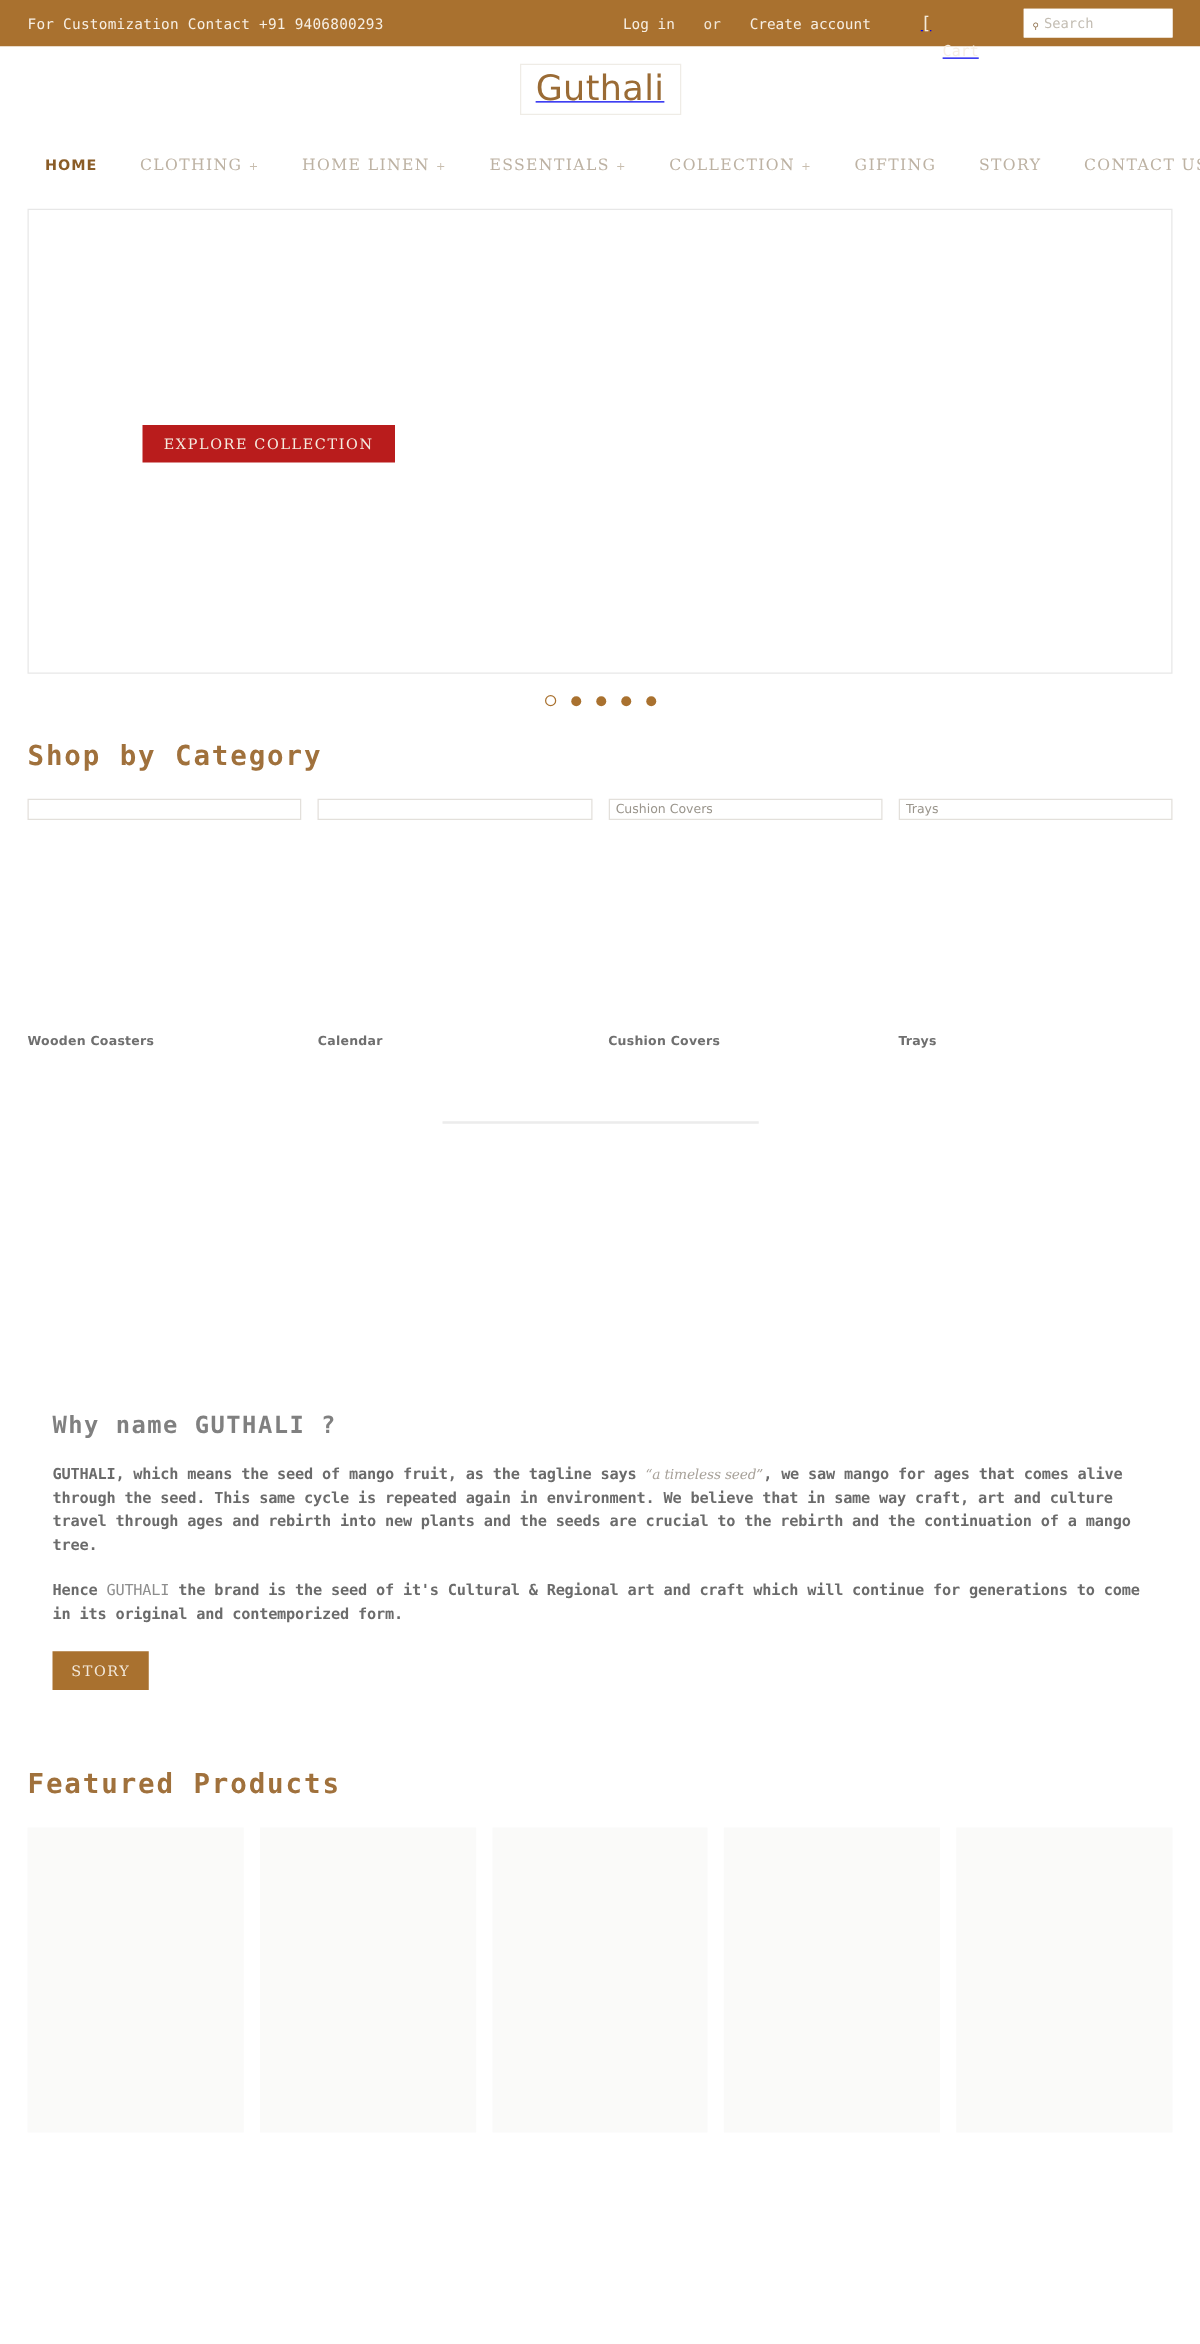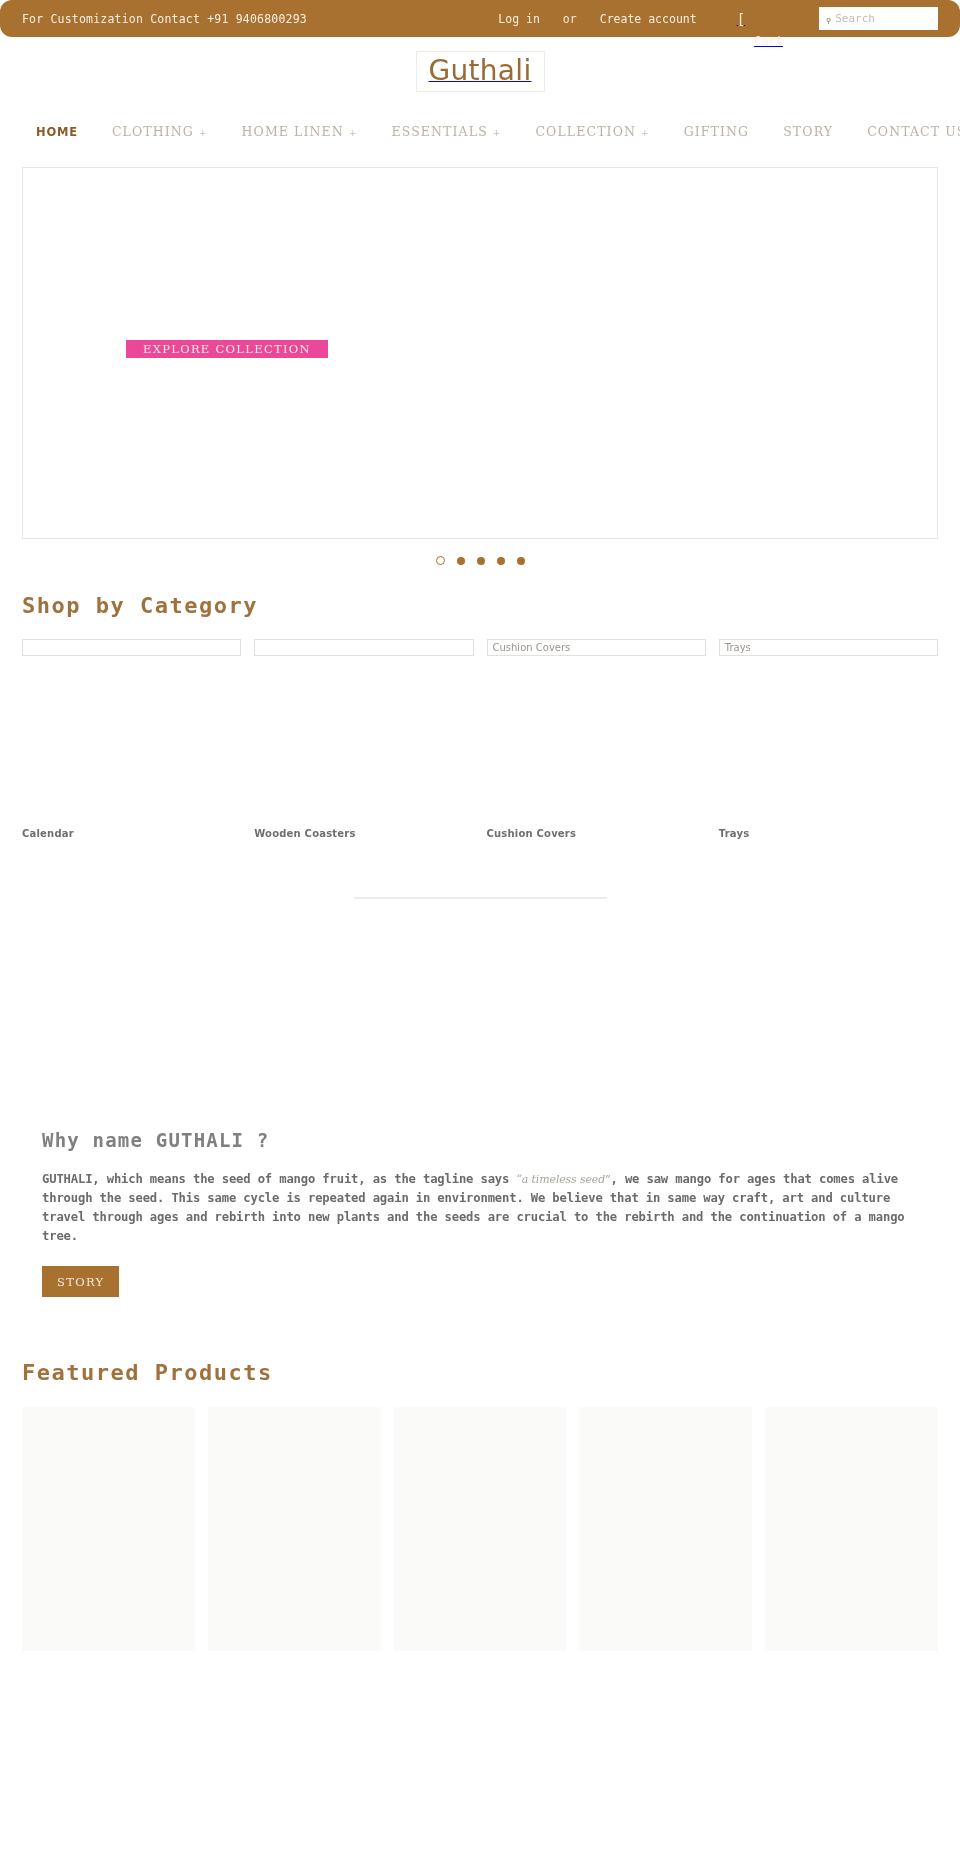--- a/index.html
+++ b/index.html
@@ -12,21 +12,20 @@
   body { width: 960px; height: 1875px; overflow: hidden; position: relative; }
 
   
   .announce-bar {
     height: 37px;
     background: #a9712f;
     display: flex;
     align-items: center;
     justify-content: space-between;
     padding: 0 22px 0 22px;
-    border-radius: 12px;
   }
   .announce-text {
     color: #f7efe4;
     font-size: 11.5px;
     letter-spacing: .2px;
     font-family: "DejaVu Sans Mono", "Liberation Mono", monospace;
   }
   .announce-right {
     display: flex;
     align-items: center;
@@ -146,27 +145,27 @@
   
   .hero {
     margin: 9px 22px 0 22px;
     height: 372px;
     border: 1px solid #e7e7e7;
     position: relative;
     background: #ffffff;
   }
   .hero-btn {
     position: absolute;
-    left: 103px;
+    left: 91px;
     top: 172px;
-    background: #ec4899;
+    background: #b91c1c;
     color: #f5ece0;
     border: none;
     padding: 0 17px;
-    height: 18px;
+    height: 30px;
     display: flex;
     align-items: center;
     font-family: "DejaVu Serif", "Liberation Serif", serif;
     font-size: 11.5px;
     letter-spacing: 1.3px;
     cursor: pointer;
   }
   .hero-dots {
     display: flex;
     justify-content: center;
@@ -370,27 +369,27 @@
   <span class="dot"></span>
 </div>
 
 <section class="cat-section">
   <h2 class="sec-heading">Shop by Category</h2>
   <div class="cat-grid">
     <a class="cat-cell" href="#">
       <span class="cat-broken">
         <span class="cat-alt"></span>
       </span>
-      <span class="cat-label">Calendar</span>
+      <span class="cat-label">Wooden Coasters</span>
     </a>
     <a class="cat-cell" href="#">
       <span class="cat-broken">
         <span class="cat-alt"></span>
       </span>
-      <span class="cat-label">Wooden Coasters</span>
+      <span class="cat-label">Calendar</span>
     </a>
     <a class="cat-cell" href="#">
       <span class="cat-broken">
         <span class="cat-alt">Cushion Covers</span>
       </span>
       <span class="cat-label">Cushion Covers</span>
     </a>
     <a class="cat-cell" href="#">
       <span class="cat-broken">
         <span class="cat-alt">Trays</span>
@@ -399,20 +398,23 @@
     </a>
   </div>
   <hr class="cat-divider">
 </section>
 
 <section class="story-section">
   <h2 class="story-h">Why name GUTHALI ?</h2>
   <p class="story-p">
     <span>GUTHALI, which means the seed of mango fruit, as the tagline says </span><span class="tagline-em">“a timeless seed”</span><span>, we saw mango for ages that comes alive through the seed. This same cycle is repeated again in environment. We believe that in same way craft, art and culture travel through ages and rebirth into new plants and the seeds are crucial to the rebirth and the continuation of a mango tree.</span>
   </p>
+  <p class="story-p second">
+    <span>Hence </span><span class="brand-light">GUTHALI</span><span> the brand is the seed of it's Cultural &amp; Regional art and craft which will continue for generations to come in its original and contemporized form.</span>
+  </p>
   <button class="story-btn">STORY</button>
 </section>
 
 <section class="feat-section">
   <h2 class="sec-heading">Featured Products</h2>
   <div class="feat-grid">
     <a class="feat-card" href="#"></a>
     <a class="feat-card" href="#"></a>
     <a class="feat-card" href="#"></a>
     <a class="feat-card" href="#"></a>

